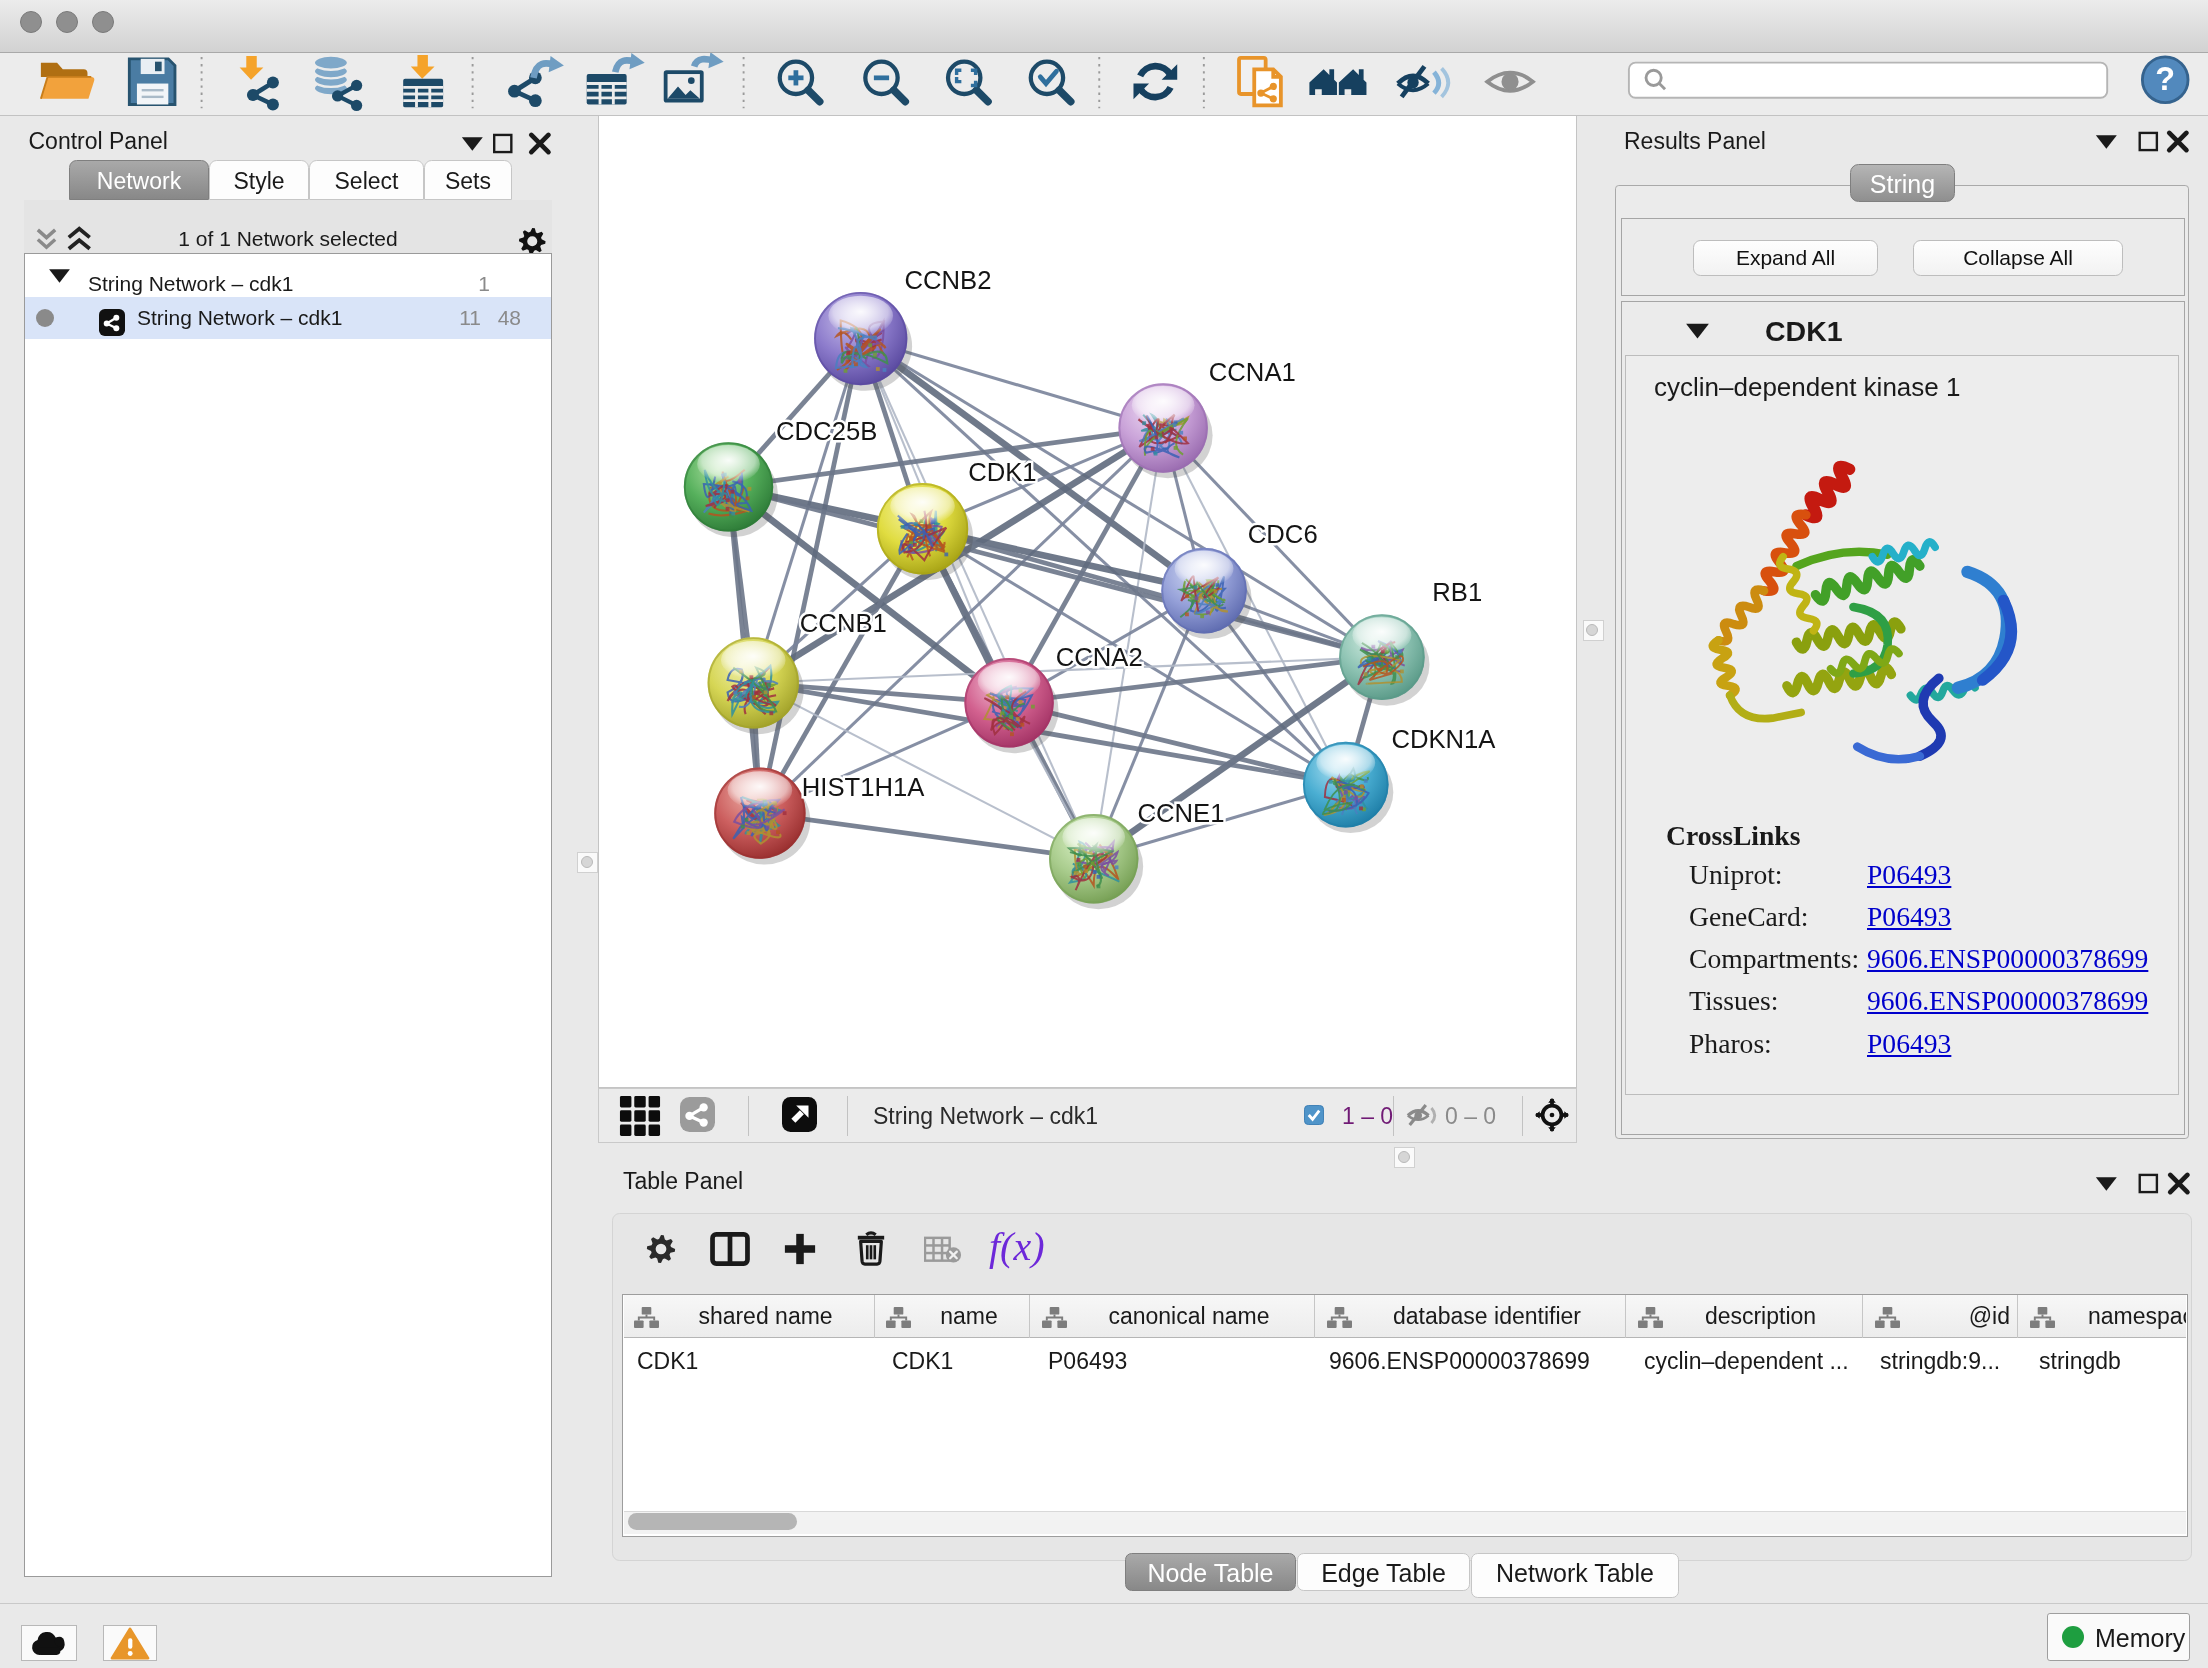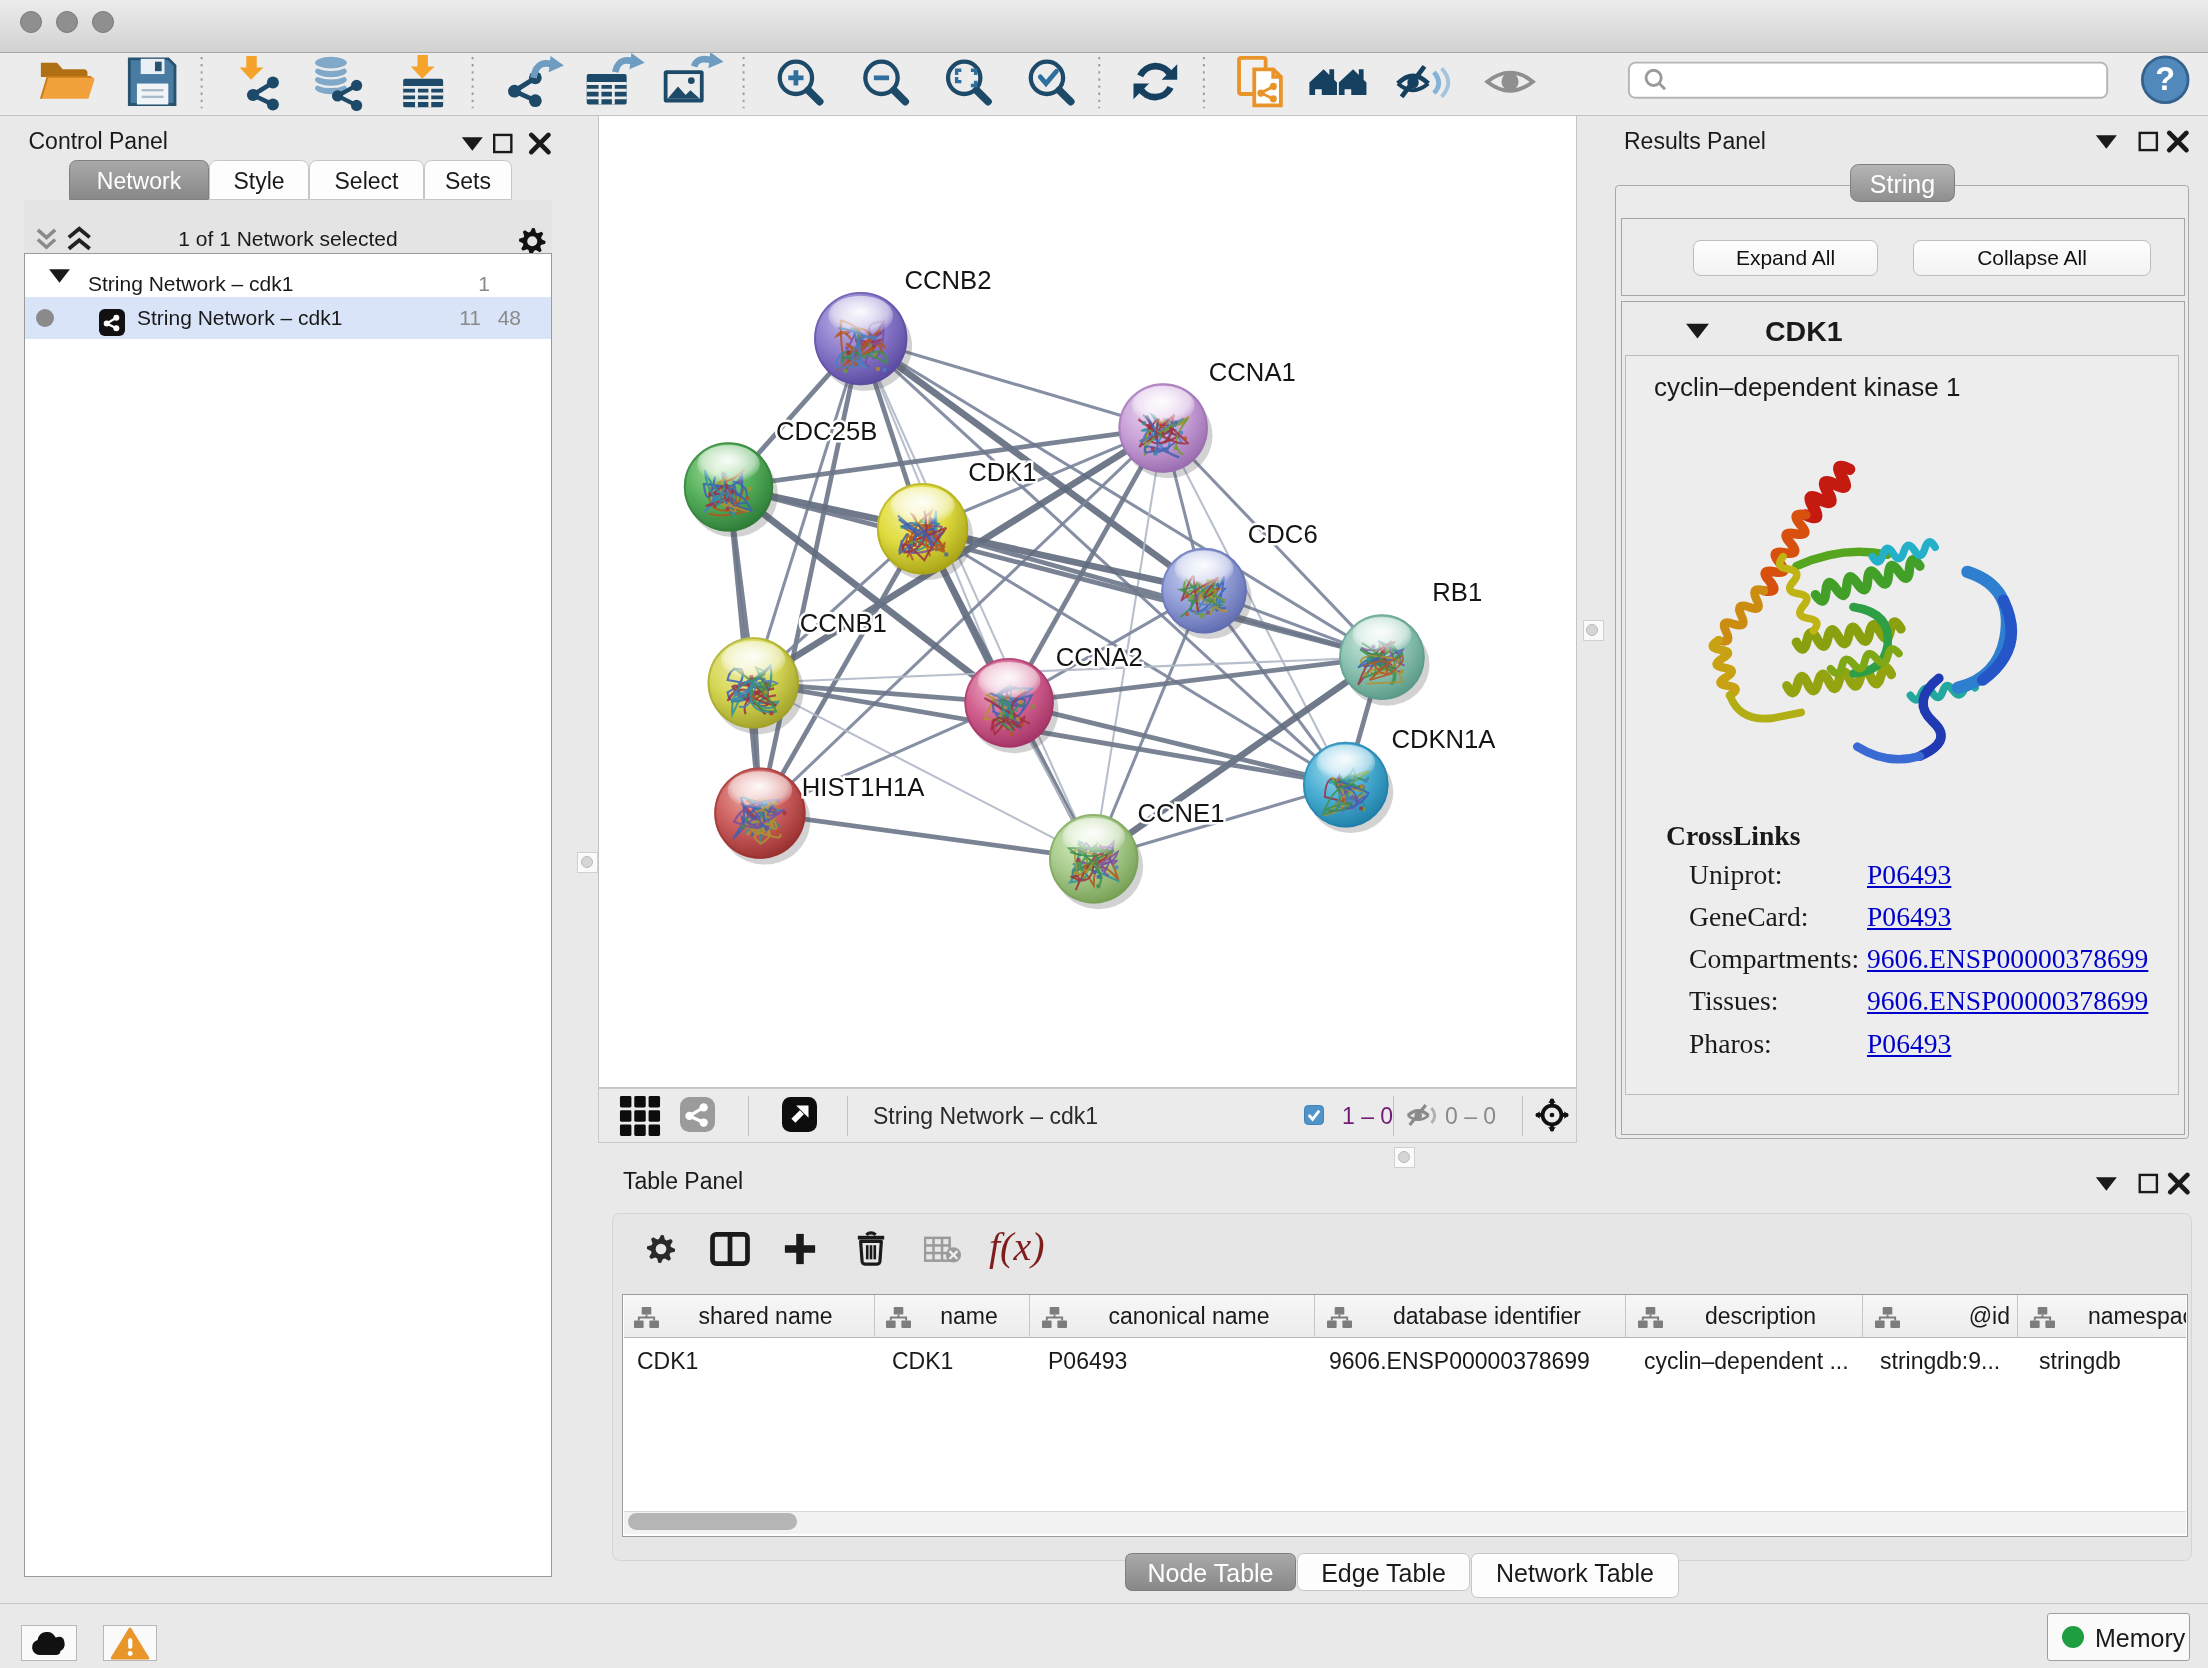--- a/index.html
+++ b/index.html
@@ -738,21 +738,21 @@
     <rect x="49" y="4" width="18" height="18" fill="none" stroke="#1a1a1a" stroke-width="2.5"></rect>
     <g stroke="#1a1a1a" stroke-width="5" stroke-linecap="round">
       <line x1="80" y1="4" x2="98" y2="22"></line>
       <line x1="80" y1="22" x2="98" y2="4"></line>
     </g>
   </svg>
 <div class="abs" style="left:1615px;top:185px;width:574px;height:954px;background:#ebebeb;border:1.9px solid #a9a9a9;border-radius:3.8px"></div>
 <div class="abs" style="left:1850px;top:164px;width:105px;height:38px;background:linear-gradient(#b5b5b5,#8f8f8f);border:1px solid #7f7f7f;border-radius:8.6px;text-align:center;line-height:38px;font-size:25px;color:#ffffff">String</div>
 <div class="abs" style="left:1621px;top:218px;width:564px;height:78px;border:1.9px solid #a5a5a5"></div>
 <div class="gbtn" style="left:1693px;top:240px;width:185px;height:36px;line-height:34px">Expand All</div>
-<div class="gbtn" style="left:1913px;top:240px;width:238px;height:36px;line-height:34px">Collapse All</div>
+<div class="gbtn" style="left:1913px;top:240px;width:210px;height:36px;line-height:34px">Collapse All</div>
 <div class="abs" style="left:1621px;top:301px;width:564px;height:834px;border:1.9px solid #a5a5a5"></div>
 <div class="abs" style="left:1685px;top:321px"><svg width="25" height="19" viewBox="0 0 26 20">
       <path d="M1,2.8000000000000007 h24 L13,18.4 Z" fill="#1a1a1a"></path>
     </svg></div>
 <div class="abs" style="left:1765px;top:315px;font-size:28.5px;font-weight:bold">CDK1</div>
 <div class="abs" style="left:1625px;top:355px;width:554px;height:740px;background:#ededed;border:1px solid #bcbcbc"></div>
 <div class="abs" style="left:1654px;top:372px;font-size:26px">cyclin–dependent kinase 1</div>
 <div class="abs" style="left:1671px;top:450px"><svg width="361" height="314" viewBox="0 0 380 330">
       <path d="M188,20 Q170,11 180,28 Q190,45 173,36 Q155,27 165,44 Q175,61 157,52 Q140,43 150,60 Q160,77 142,68" fill="none" stroke="#c41a10" stroke-width="12" stroke-linecap="round"></path>
       <path d="M142,68 Q125,65 136,78 Q148,91 131,88 Q114,85 126,98 Q137,111 120,108 Q103,105 114,118 Q126,131 109,128 Q92,125 104,138 Q115,151 98,148" fill="none" stroke="#d8500e" stroke-width="10" stroke-linecap="round"></path>
@@ -824,21 +824,21 @@
         <line x1="1" y1="19" x2="27" y2="19"></line>
         <line x1="10" y1="3" x2="10" y2="27"></line>
         <line x1="19" y1="3" x2="19" y2="27"></line>
       </g>
       <circle cx="31" cy="21" r="8" fill="#9a9a9a"></circle>
       <g stroke="#f0f0f0" stroke-width="2.4" stroke-linecap="round">
         <line x1="27.5" y1="17.5" x2="34.5" y2="24.5"></line>
         <line x1="27.5" y1="24.5" x2="34.5" y2="17.5"></line>
       </g>
     </svg></div>
-<div class="abs" style="left:989px;top:1223px;font-size:40px;color:#7f1d1d;font-style:italic"><span class="serif">f(x)</span></div>
+<div class="abs" style="left:989px;top:1223px;font-size:40px;color:#6d28d9;font-style:italic"><span class="serif">f(x)</span></div>
 <div class="abs" style="left:622px;top:1294px;width:1566px;height:243px;background:#ffffff;border:1.9px solid #9d9d9d"></div>
 <div class="abs" style="left:624px;top:1295px;width:1562px;height:43px;background:linear-gradient(#f7f7f7,#ececec);border-bottom:1px solid #b5b5b5"></div>
 <div class="abs" style="left:633px;top:1305px"><svg width="27" height="25" viewBox="0 0 28 26">
       <g fill="#7d7d7d">
         <rect x="9" y="2" width="10" height="8" rx="1"></rect>
         <rect x="1" y="16" width="10" height="8" rx="1"></rect>
         <rect x="17" y="16" width="10" height="8" rx="1"></rect>
       </g>
       <g stroke="#7d7d7d" stroke-width="2" fill="none">
         <path d="M14,10 v3 M6,16 v-3 h16 v3"></path>

